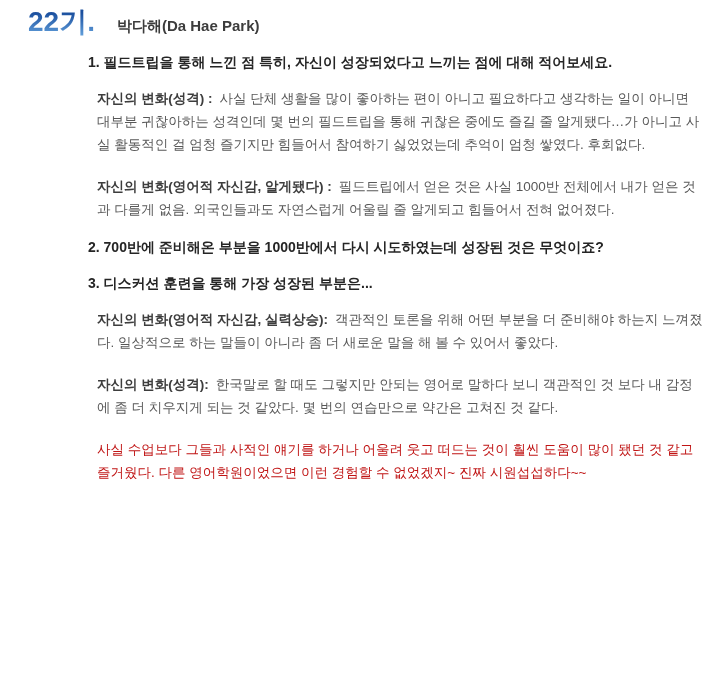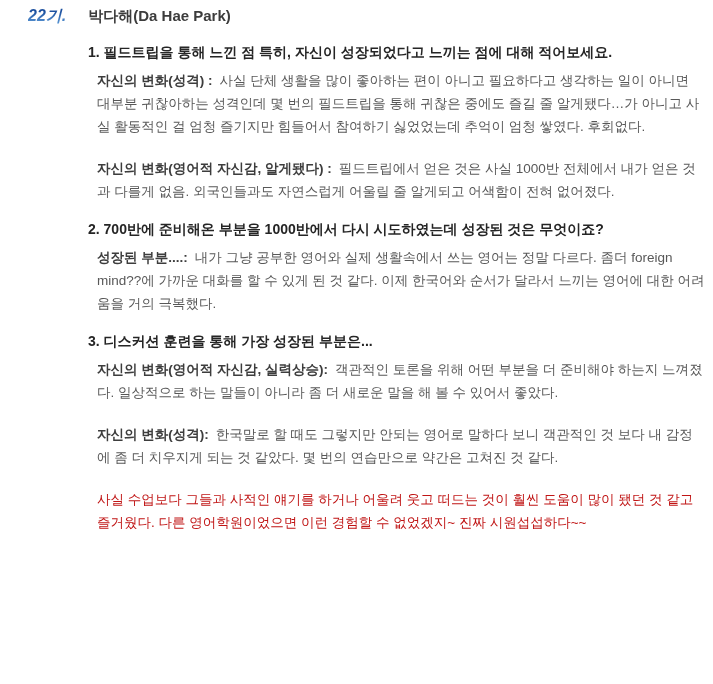--- a/index.html
+++ b/index.html
@@ -15,23 +15,22 @@
     background: #ffffff;
     overflow: hidden;
     box-sizing: border-box;
   }
   .header-row {
     display: flex;
     align-items: baseline;
     padding: 7px 0 0 28px;
   }
   .generation {
-    font-size: 16px;
+    font-size: 28px;
     font-weight: bold;
-    font-style: italic;
     letter-spacing: 0px;
     background: linear-gradient(to bottom, #1b4f9e 20%, #5e9bd8 95%);
     -webkit-background-clip: text;
     background-clip: text;
     -webkit-text-fill-color: transparent;
     color: #2a66b0;
     line-height: 1.05;
   }
   .member-name {
     margin-left: 22px;
@@ -41,21 +40,21 @@
     text-align: center;
   }
   .question {
     margin: 16px 14px 0 88px;
     font-size: 14px;
     font-weight: bold;
     color: #252525;
     line-height: 20px;
   }
   .answer {
-    margin: 7px 8px 0 97px;
+    margin: 15px 8px 0 97px;
     font-size: 13.5px;
     color: #585858;
     line-height: 23px;
     text-align: left;
   }
   .answer + .answer {
     margin-top: 19px;
   }
   .answer-label {
     font-weight: bold;
@@ -74,27 +73,24 @@
   <div class="header-row">
     <span class="generation">22기.</span>
     <span class="member-name">박다해(Da Hae Park)</span>
   </div>
 
   <div class="question">1. 필드트립을 통해 느낀 점 특히, 자신이 성장되었다고 느끼는 점에 대해 적어보세요.</div>
   <p class="answer">
     <span class="answer-label">자신의 변화(성격) :</span><span>사실 단체 생활을 많이 좋아하는 편이 아니고 필요하다고 생각하는 일이 아니면 대부분 귀찮아하는 성격인데 몇 번의 필드트립을 통해 귀찮은 중에도 즐길 줄 알게됐다…가 아니고 사실 활동적인 걸 엄청 즐기지만 힘들어서 참여하기 싫었었는데 추억이 엄청 쌓였다. 후회없다.</span>
   </p>
   <p class="answer">
-    <span class="answer-label">자신의 변화(영어적 자신감, 알게됐다) :</span><span>필드트립에서 얻은 것은 사실 1000반 전체에서 내가 얻은 것과 다를게 없음. 외국인들과도 자연스럽게 어울릴 줄 알게되고 어색함이 전혀 없어졌다.</span>
+    <span class="answer-label">자신의 변화(영어적 자신감, 알게됐다) :</span><span>필드트립에서 얻은 것은 사실 1000반 전체에서 내가 얻은 것과 다를게 없음. 외국인들과도 자연스럽게 어울릴 줄 알게되고 힘들어서 전혀 없어졌다.</span>
   </p>
 
   <div class="question">2. 700반에 준비해온 부분을 1000반에서 다시 시도하였는데 성장된 것은 무엇이죠?</div>
-  <p class="answer">
-    <span class="answer-label">성장된 부분....:</span><span>내가 그냥 공부한 영어와 실제 생활속에서 쓰는 영어는 정말 다르다. 좀더 foreign mind??에 가까운 대화를 할 수 있게 된 것 같다. 이제 한국어와 순서가 달라서 느끼는 영어에 대한 어려움을 거의 극복했다.</span>
-  </p>
 
   <div class="question">3. 디스커션 훈련을 통해 가장 성장된 부분은...</div>
   <p class="answer">
     <span class="answer-label">자신의 변화(영어적 자신감, 실력상승):</span><span>객관적인 토론을 위해 어떤 부분을 더 준비해야 하는지 느껴졌다. 일상적으로 하는 말들이 아니라 좀 더 새로운 말을 해 볼 수 있어서 좋았다.</span>
   </p>
   <p class="answer">
     <span class="answer-label">자신의 변화(성격):</span><span>한국말로 할 때도 그렇지만 안되는 영어로 말하다 보니 객관적인 것 보다 내 감정에 좀 더 치우지게 되는 것 같았다. 몇 번의 연습만으로 약간은 고쳐진 것 같다.</span>
   </p>
 
   <p class="answer highlight">

